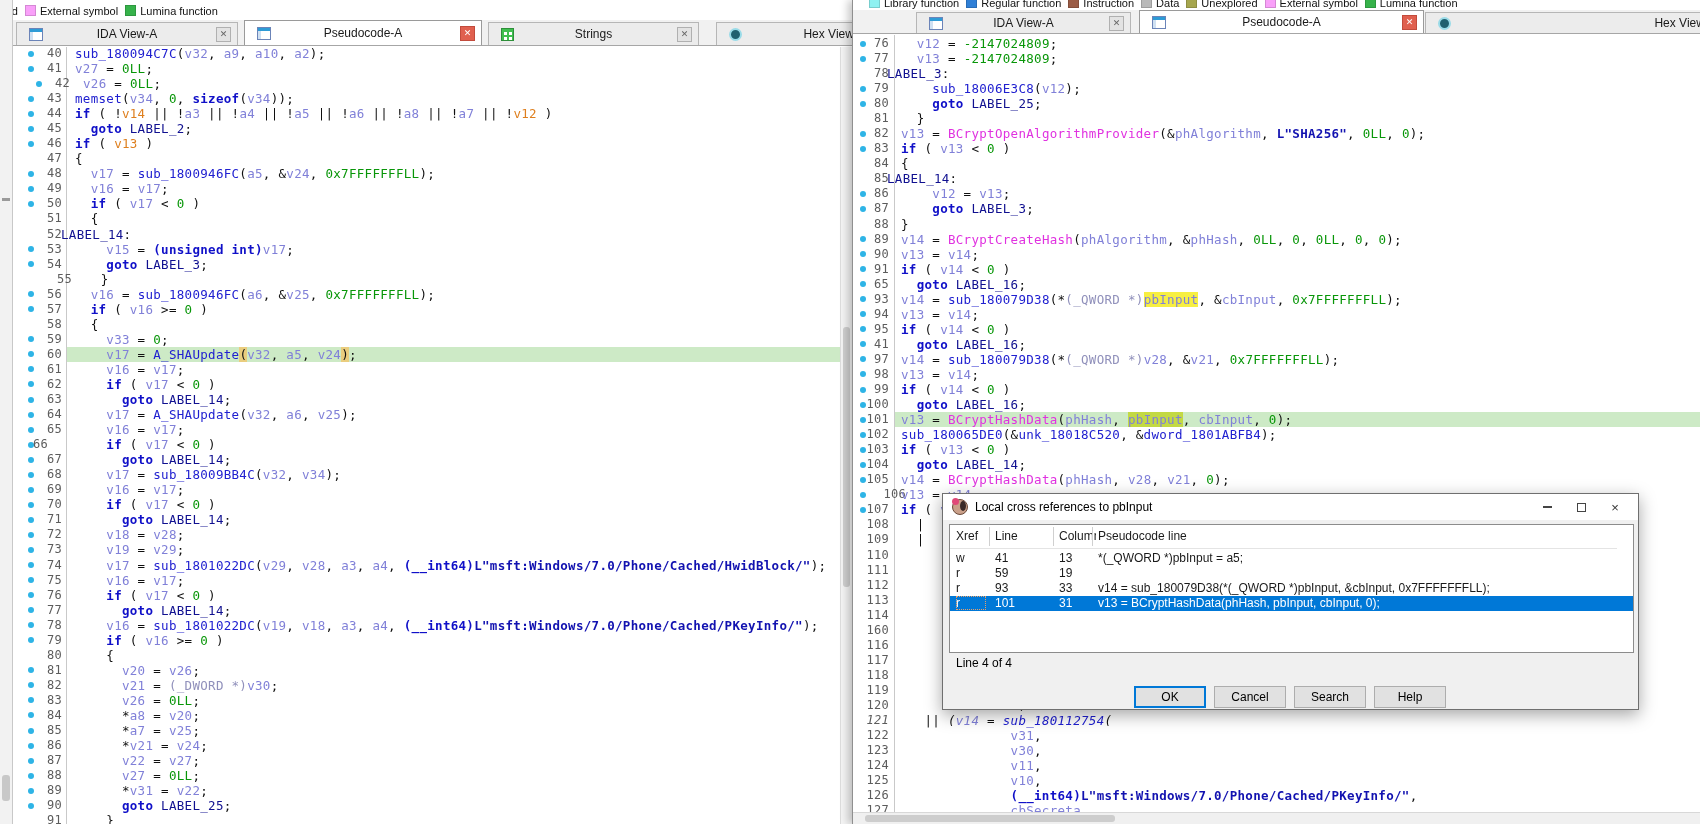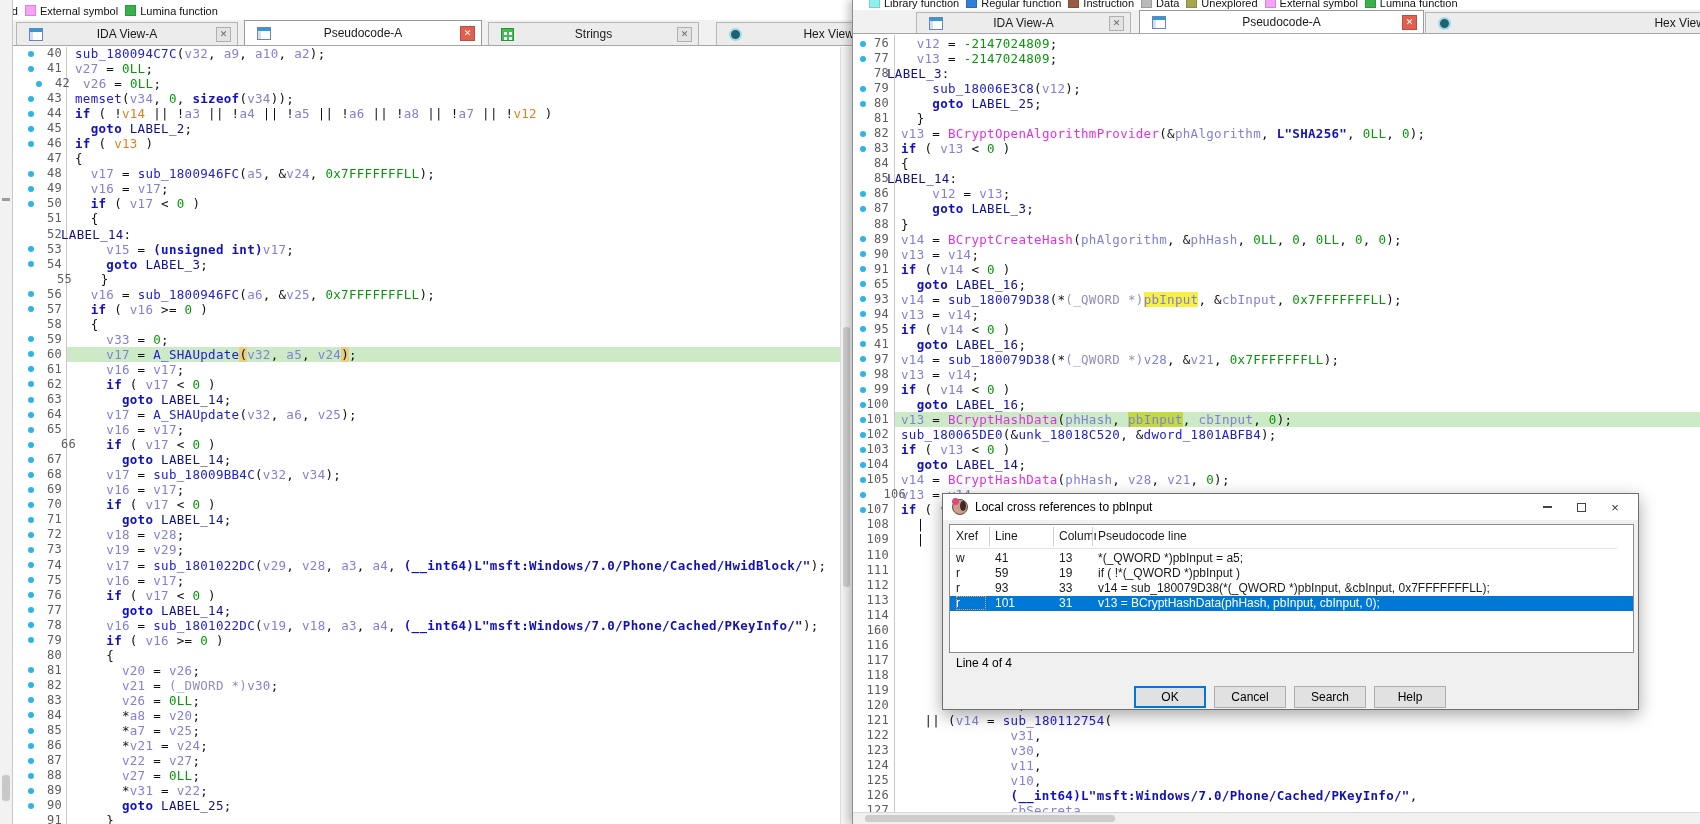--- a/index.html
+++ b/index.html
@@ -157,21 +157,21 @@
       <div class="crow" style="top: 286.72px; left: 0px; width: 852px;"><span class="dot" style="left: 28px;"></span><span class="ln" style="left: 30px; width: 32px;">56</span><span class="ct" style="left: 75px;">  <span class="c-var">v16</span> = <span class="c-fn">sub_1800946FC</span>(<span class="c-var">a6</span>, &amp;<span class="c-var">v25</span>, <span class="c-num">0x7FFFFFFFLL</span>);</span></div>
       <div class="crow" style="top: 301.765px; left: 0px; width: 852px;"><span class="dot" style="left: 28px;"></span><span class="ln" style="left: 30px; width: 32px;">57</span><span class="ct" style="left: 75px;">  <span class="c-kw">if</span> ( <span class="c-var">v16</span> &gt;= <span class="c-num">0</span> )</span></div>
       <div class="crow" style="top: 316.81px; left: 0px; width: 852px;"><span class="ln" style="left: 30px; width: 32px;">58</span><span class="ct" style="left: 75px;">  {</span></div>
       <div class="crow" style="top: 331.855px; left: 0px; width: 852px;"><span class="dot" style="left: 28px;"></span><span class="ln" style="left: 30px; width: 32px;">59</span><span class="ct" style="left: 75px;">    <span class="c-var">v33</span> = <span class="c-num">0</span>;</span></div>
       <div class="crow" style="top: 346.9px; left: 0px; width: 852px;"><span class="rowbg" style="left: 66px; right: 0px;"></span><span class="dot" style="left: 28px;"></span><span class="ln" style="left: 30px; width: 32px;">60</span><span class="ct" style="left: 75px;">    <span class="c-var">v17</span> = <span class="c-fn">A_SHAUpdate</span><span class="ph">(</span><span class="c-var">v32</span>, <span class="c-var">a5</span>, <span class="c-var">v24</span><span class="ph">)</span>;</span></div>
       <div class="crow" style="top: 361.945px; left: 0px; width: 852px;"><span class="dot" style="left: 28px;"></span><span class="ln" style="left: 30px; width: 32px;">61</span><span class="ct" style="left: 75px;">    <span class="c-var">v16</span> = <span class="c-var">v17</span>;</span></div>
       <div class="crow" style="top: 376.99px; left: 0px; width: 852px;"><span class="dot" style="left: 28px;"></span><span class="ln" style="left: 30px; width: 32px;">62</span><span class="ct" style="left: 75px;">    <span class="c-kw">if</span> ( <span class="c-var">v17</span> &lt; <span class="c-num">0</span> )</span></div>
       <div class="crow" style="top: 392.035px; left: 0px; width: 852px;"><span class="dot" style="left: 28px;"></span><span class="ln" style="left: 30px; width: 32px;">63</span><span class="ct" style="left: 75px;">      <span class="c-kw">goto</span> <span class="c-lab">LABEL_14</span>;</span></div>
       <div class="crow" style="top: 407.08px; left: 0px; width: 852px;"><span class="dot" style="left: 28px;"></span><span class="ln" style="left: 30px; width: 32px;">64</span><span class="ct" style="left: 75px;">    <span class="c-var">v17</span> = <span class="c-fn">A_SHAUpdate</span>(<span class="c-var">v32</span>, <span class="c-var">a6</span>, <span class="c-var">v25</span>);</span></div>
       <div class="crow" style="top: 422.125px; left: 0px; width: 852px;"><span class="dot" style="left: 28px;"></span><span class="ln" style="left: 30px; width: 32px;">65</span><span class="ct" style="left: 75px;">    <span class="c-var">v16</span> = <span class="c-var">v17</span>;</span></div>
-      <div class="crow" style="top: 437.17px; left: 0px; width: 852px;"><span class="dot" style="left: 28px;"></span><span class="ln" style="left: 44px; width: 32px;">66</span><span class="ct" style="left: 75px;">    <span class="c-kw">if</span> ( <span class="c-var">v17</span> &lt; <span class="c-num">0</span> )</span></div>
+      <div class="crow" style="top: 437.17px; left: 0px; width: 852px;"><span class="dot" style="left: 28px;"></span><span class="ln" style="left: 16px; width: 32px;">66</span><span class="ct" style="left: 75px;">    <span class="c-kw">if</span> ( <span class="c-var">v17</span> &lt; <span class="c-num">0</span> )</span></div>
       <div class="crow" style="top: 452.215px; left: 0px; width: 852px;"><span class="dot" style="left: 28px;"></span><span class="ln" style="left: 30px; width: 32px;">67</span><span class="ct" style="left: 75px;">      <span class="c-kw">goto</span> <span class="c-lab">LABEL_14</span>;</span></div>
       <div class="crow" style="top: 467.26px; left: 0px; width: 852px;"><span class="dot" style="left: 28px;"></span><span class="ln" style="left: 30px; width: 32px;">68</span><span class="ct" style="left: 75px;">    <span class="c-var">v17</span> = <span class="c-fn">sub_18009BB4C</span>(<span class="c-var">v32</span>, <span class="c-var">v34</span>);</span></div>
       <div class="crow" style="top: 482.305px; left: 0px; width: 852px;"><span class="dot" style="left: 28px;"></span><span class="ln" style="left: 30px; width: 32px;">69</span><span class="ct" style="left: 75px;">    <span class="c-var">v16</span> = <span class="c-var">v17</span>;</span></div>
       <div class="crow" style="top: 497.35px; left: 0px; width: 852px;"><span class="dot" style="left: 28px;"></span><span class="ln" style="left: 30px; width: 32px;">70</span><span class="ct" style="left: 75px;">    <span class="c-kw">if</span> ( <span class="c-var">v17</span> &lt; <span class="c-num">0</span> )</span></div>
       <div class="crow" style="top: 512.395px; left: 0px; width: 852px;"><span class="dot" style="left: 28px;"></span><span class="ln" style="left: 30px; width: 32px;">71</span><span class="ct" style="left: 75px;">      <span class="c-kw">goto</span> <span class="c-lab">LABEL_14</span>;</span></div>
       <div class="crow" style="top: 527.44px; left: 0px; width: 852px;"><span class="dot" style="left: 28px;"></span><span class="ln" style="left: 30px; width: 32px;">72</span><span class="ct" style="left: 75px;">    <span class="c-var">v18</span> = <span class="c-var">v28</span>;</span></div>
       <div class="crow" style="top: 542.485px; left: 0px; width: 852px;"><span class="dot" style="left: 28px;"></span><span class="ln" style="left: 30px; width: 32px;">73</span><span class="ct" style="left: 75px;">    <span class="c-var">v19</span> = <span class="c-var">v29</span>;</span></div>
       <div class="crow" style="top: 557.53px; left: 0px; width: 852px;"><span class="dot" style="left: 28px;"></span><span class="ln" style="left: 30px; width: 32px;">74</span><span class="ct" style="left: 75px;">    <span class="c-var">v17</span> = <span class="c-fn">sub_1801022DC</span>(<span class="c-var">v29</span>, <span class="c-var">v28</span>, <span class="c-var">a3</span>, <span class="c-var">a4</span>, <span class="c-kw">(__int64)</span><span class="c-str">L"msft:Windows/7.0/Phone/Cached/HwidBlock/"</span>);</span></div>
       <div class="crow" style="top: 572.575px; left: 0px; width: 852px;"><span class="dot" style="left: 28px;"></span><span class="ln" style="left: 30px; width: 32px;">75</span><span class="ct" style="left: 75px;">    <span class="c-var">v16</span> = <span class="c-var">v17</span>;</span></div>
       <div class="crow" style="top: 587.62px; left: 0px; width: 852px;"><span class="dot" style="left: 28px;"></span><span class="ln" style="left: 30px; width: 32px;">76</span><span class="ct" style="left: 75px;">    <span class="c-kw">if</span> ( <span class="c-var">v17</span> &lt; <span class="c-num">0</span> )</span></div>
@@ -287,21 +287,21 @@
       <div class="crow" style="top: 562.575px; left: 0px; width: 848px;"><span class="ln" style="left: 10px; width: 26px;">111</span><span class="ct" style="left: 48px;"></span></div>
       <div class="crow" style="top: 577.62px; left: 0px; width: 848px;"><span class="ln" style="left: 10px; width: 26px;">112</span><span class="ct" style="left: 48px;"></span></div>
       <div class="crow" style="top: 592.665px; left: 0px; width: 848px;"><span class="ln" style="left: 10px; width: 26px;">113</span><span class="ct" style="left: 48px;"></span></div>
       <div class="crow" style="top: 607.71px; left: 0px; width: 848px;"><span class="ln" style="left: 10px; width: 26px;">114</span><span class="ct" style="left: 48px;"></span></div>
       <div class="crow" style="top: 622.755px; left: 0px; width: 848px;"><span class="ln" style="left: 10px; width: 26px;">160</span><span class="ct" style="left: 48px;"></span></div>
       <div class="crow" style="top: 637.8px; left: 0px; width: 848px;"><span class="ln" style="left: 10px; width: 26px;">116</span><span class="ct" style="left: 48px;"></span></div>
       <div class="crow" style="top: 652.845px; left: 0px; width: 848px;"><span class="ln" style="left: 10px; width: 26px;">117</span><span class="ct" style="left: 48px;"></span></div>
       <div class="crow" style="top: 667.89px; left: 0px; width: 848px;"><span class="ln" style="left: 10px; width: 26px;">118</span><span class="ct" style="left: 48px;"></span></div>
       <div class="crow" style="top: 682.935px; left: 0px; width: 848px;"><span class="ln" style="left: 10px; width: 26px;">119</span><span class="ct" style="left: 48px;"></span></div>
       <div class="crow" style="top: 697.98px; left: 0px; width: 848px;"><span class="ln" style="left: 10px; width: 26px;">120</span><span class="ct" style="left: 48px;">        <span class="c-var">v14</span> &lt; <span class="c-num">0</span>)</span></div>
-      <div class="crow" style="top: 713.025px; left: 0px; width: 848px;"><span class="ln" style="left: 10px; width: 26px;">121</span><span class="ct" style="left: 48px;">   || (<span class="c-var">v14</span> = <span class="c-fn">sub_180112754</span>(</span></div>
+      <div class="crow" style="top: 713.025px; left: 0px; width: 848px; font-style: italic;"><span class="ln" style="left: 10px; width: 26px;">121</span><span class="ct" style="left: 48px;">   || (<span class="c-var">v14</span> = <span class="c-fn">sub_180112754</span>(</span></div>
       <div class="crow" style="top: 728.07px; left: 0px; width: 848px;"><span class="ln" style="left: 10px; width: 26px;">122</span><span class="ct" style="left: 48px;">              <span class="c-var">v31</span>,</span></div>
       <div class="crow" style="top: 743.115px; left: 0px; width: 848px;"><span class="ln" style="left: 10px; width: 26px;">123</span><span class="ct" style="left: 48px;">              <span class="c-var">v30</span>,</span></div>
       <div class="crow" style="top: 758.16px; left: 0px; width: 848px;"><span class="ln" style="left: 10px; width: 26px;">124</span><span class="ct" style="left: 48px;">              <span class="c-var">v11</span>,</span></div>
       <div class="crow" style="top: 773.205px; left: 0px; width: 848px;"><span class="ln" style="left: 10px; width: 26px;">125</span><span class="ct" style="left: 48px;">              <span class="c-var">v10</span>,</span></div>
       <div class="crow" style="top: 788.25px; left: 0px; width: 848px;"><span class="ln" style="left: 10px; width: 26px;">126</span><span class="ct" style="left: 48px;">              <span class="c-kw">(__int64)</span><span class="c-str">L"msft:Windows/7.0/Phone/Cached/PKeyInfo/"</span>,</span></div>
       <div class="crow" style="top: 803.295px; left: 0px; width: 848px;"><span class="ln" style="left: 10px; width: 26px;">127</span><span class="ct" style="left: 48px;">              <span class="c-var">cbSecreta</span>,</span></div>
     </div>
   <div class="numsep" style="left:41px; top:35px; bottom:12px;"></div>
   <div id="right-hscroll">
       <span class="thumb"></span>
@@ -338,21 +338,20 @@
         <div class="drow" style="top: 26px;">
           <span class="dcell-xref">w</span>
           <span class="dcell-line">41</span>
           <span class="dcell-col">13</span>
           <span class="dcell-text">*(_QWORD *)pbInput = a5;</span>
         </div>
         <div class="drow" style="top: 41px;">
           <span class="dcell-xref">r</span>
           <span class="dcell-line">59</span>
           <span class="dcell-col">19</span>
-          <span class="dcell-text">if ( !*(_QWORD *)pbInput )</span>
         </div>
         <div class="drow" style="top: 56px;">
           <span class="dcell-xref">r</span>
           <span class="dcell-line">93</span>
           <span class="dcell-col">33</span>
           <span class="dcell-text">v14 = sub_180079D38(*(_QWORD *)pbInput, &amp;cbInput, 0x7FFFFFFFLL);</span>
         </div>
         <div class="drow selected" style="top: 71px;">
           <span class="dcell-xref">r</span>
           <span class="dcell-line">101</span>

